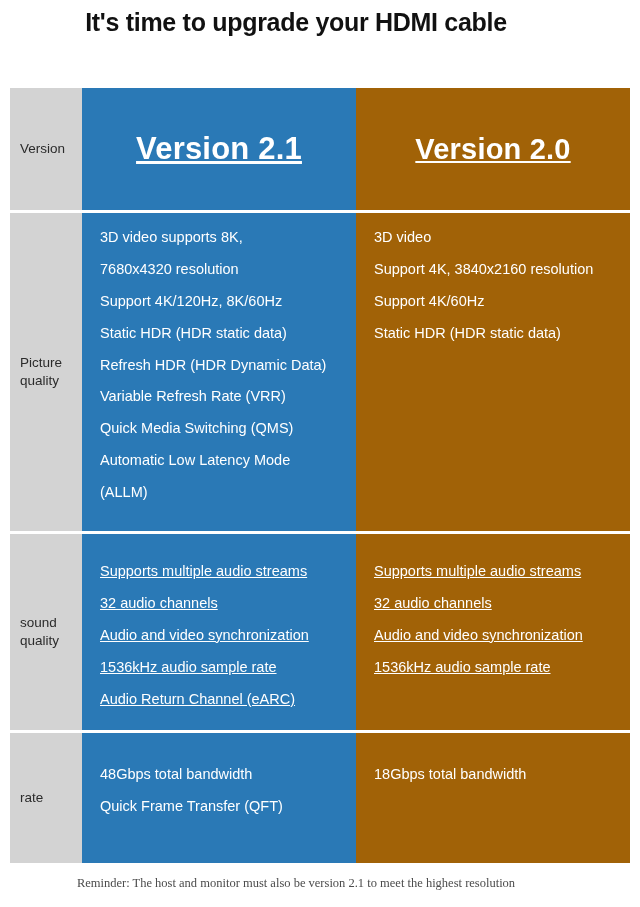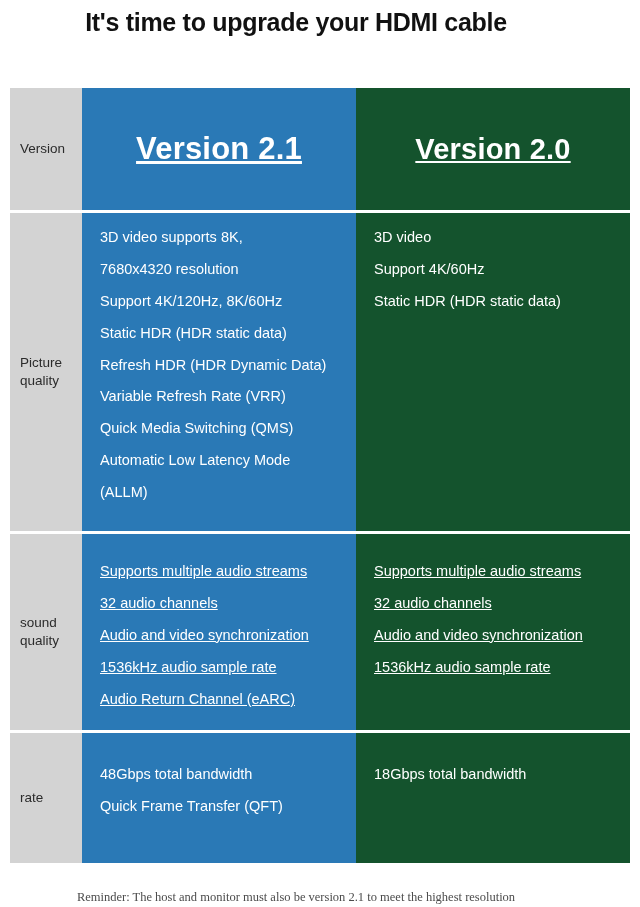--- a/index.html
+++ b/index.html
@@ -53,21 +53,21 @@
     line-height: 1.35;
   }
   .col-a {
     flex: 1 1 0;
     background: #2a79b6;
     color: #ffffff;
     box-sizing: border-box;
   }
   .col-b {
     flex: 1 1 0;
-    background: #14532d;
+    background: #a16207;
     color: #ffffff;
     box-sizing: border-box;
   }
   
   .row-head .col-label {
     font-size: 13.5px;
   }
   .row-head {
     height: 122px;
   }
@@ -107,21 +107,21 @@
   .sep {
     height: 3px;
     background: #ffffff;
     width: 100%;
   }
 
   .reminder {
     position: absolute;
     left: 0;
     right: 0;
-    bottom: 2px;
+    bottom: 16px;
     text-align: center;
     font-size: 12.5px;
     color: #4b4b4b;
     font-family: "Liberation Serif", serif;
   }
 </style>
 </head>
 <body>
 
 <div class="page">
@@ -148,20 +148,21 @@
           <div>Refresh HDR (HDR Dynamic Data)</div>
           <div>Variable Refresh Rate (VRR)</div>
           <div>Quick Media Switching (QMS)</div>
           <div>Automatic Low Latency Mode</div>
           <div>(ALLM)</div>
         </div>
       </div>
       <div class="col-b">
         <div class="cell-list">
           <div>3D video</div>
+          <div>Support 4K, 3840x2160 resolution</div>
           <div>Support 4K/60Hz</div>
           <div>Static HDR (HDR static data)</div>
         </div>
       </div>
     </div>
     <div class="sep"></div>
 
     <div class="row row-sound">
       <div class="col-label">sound quality</div>
       <div class="col-a">

